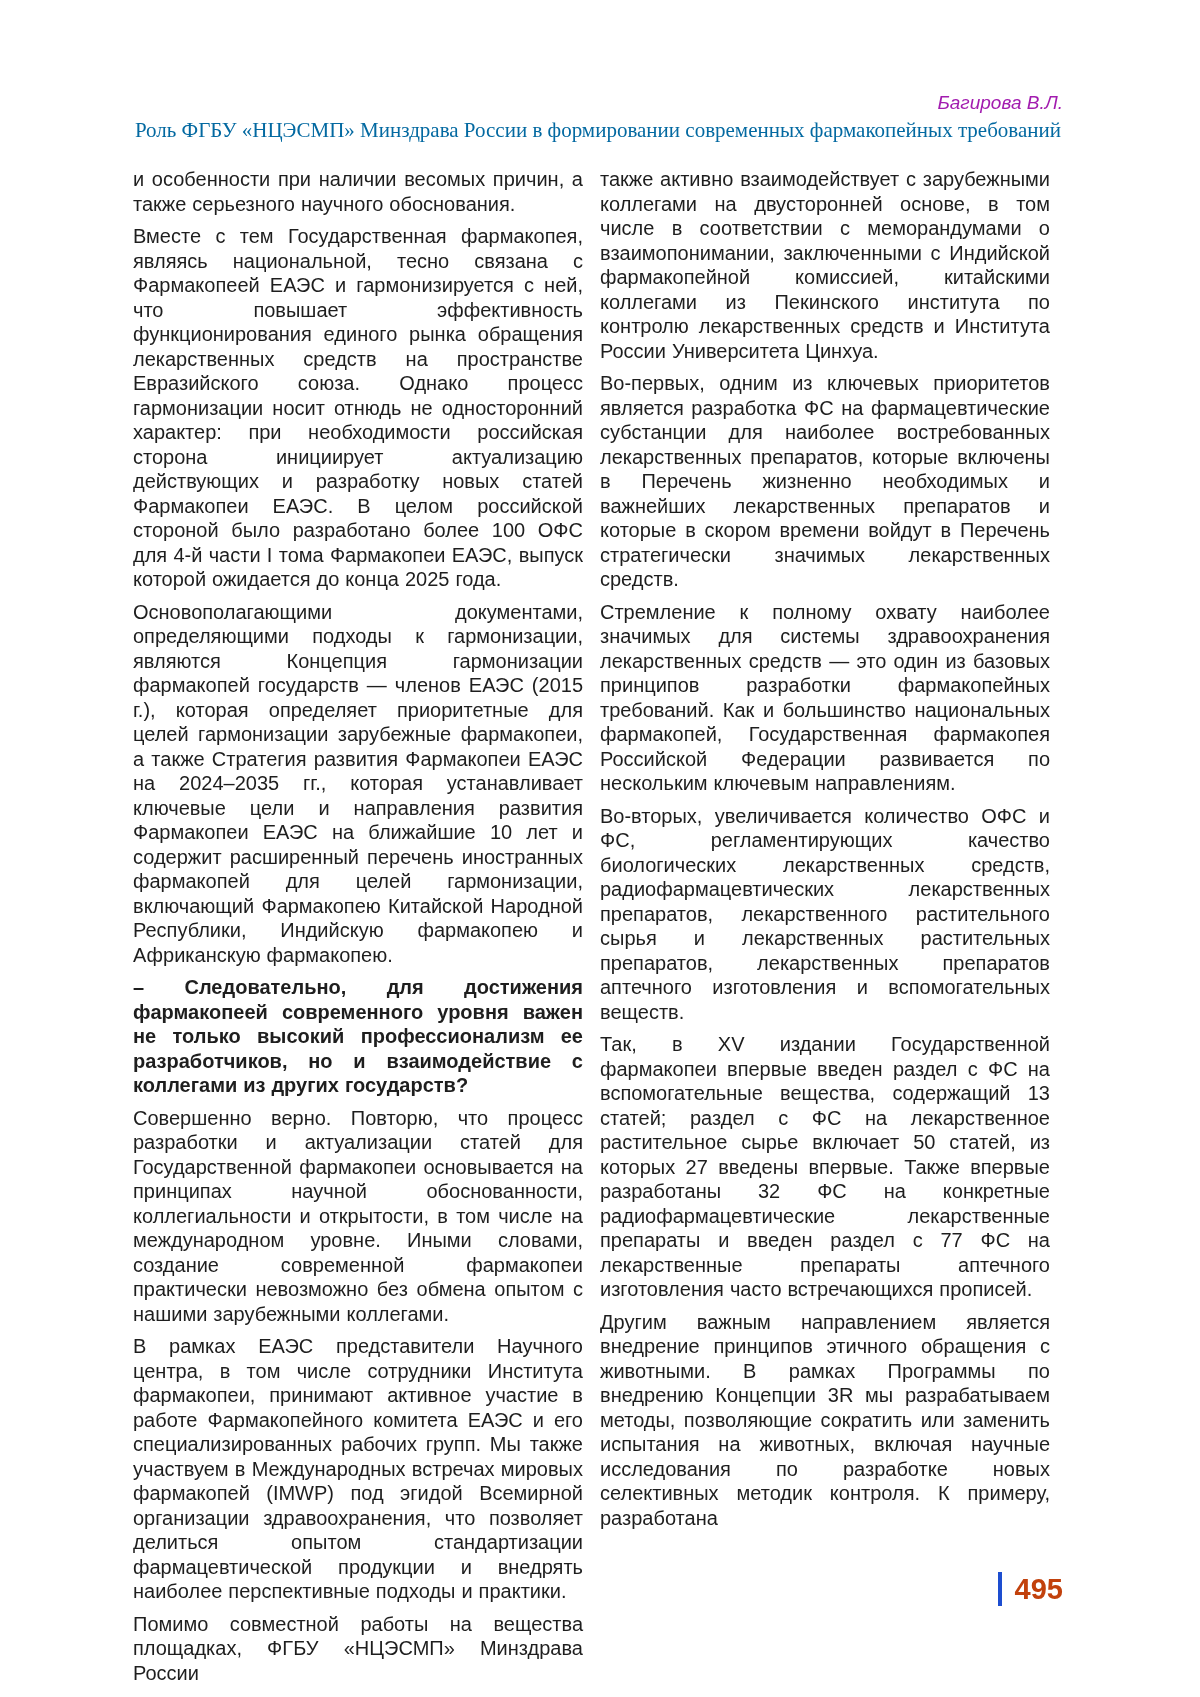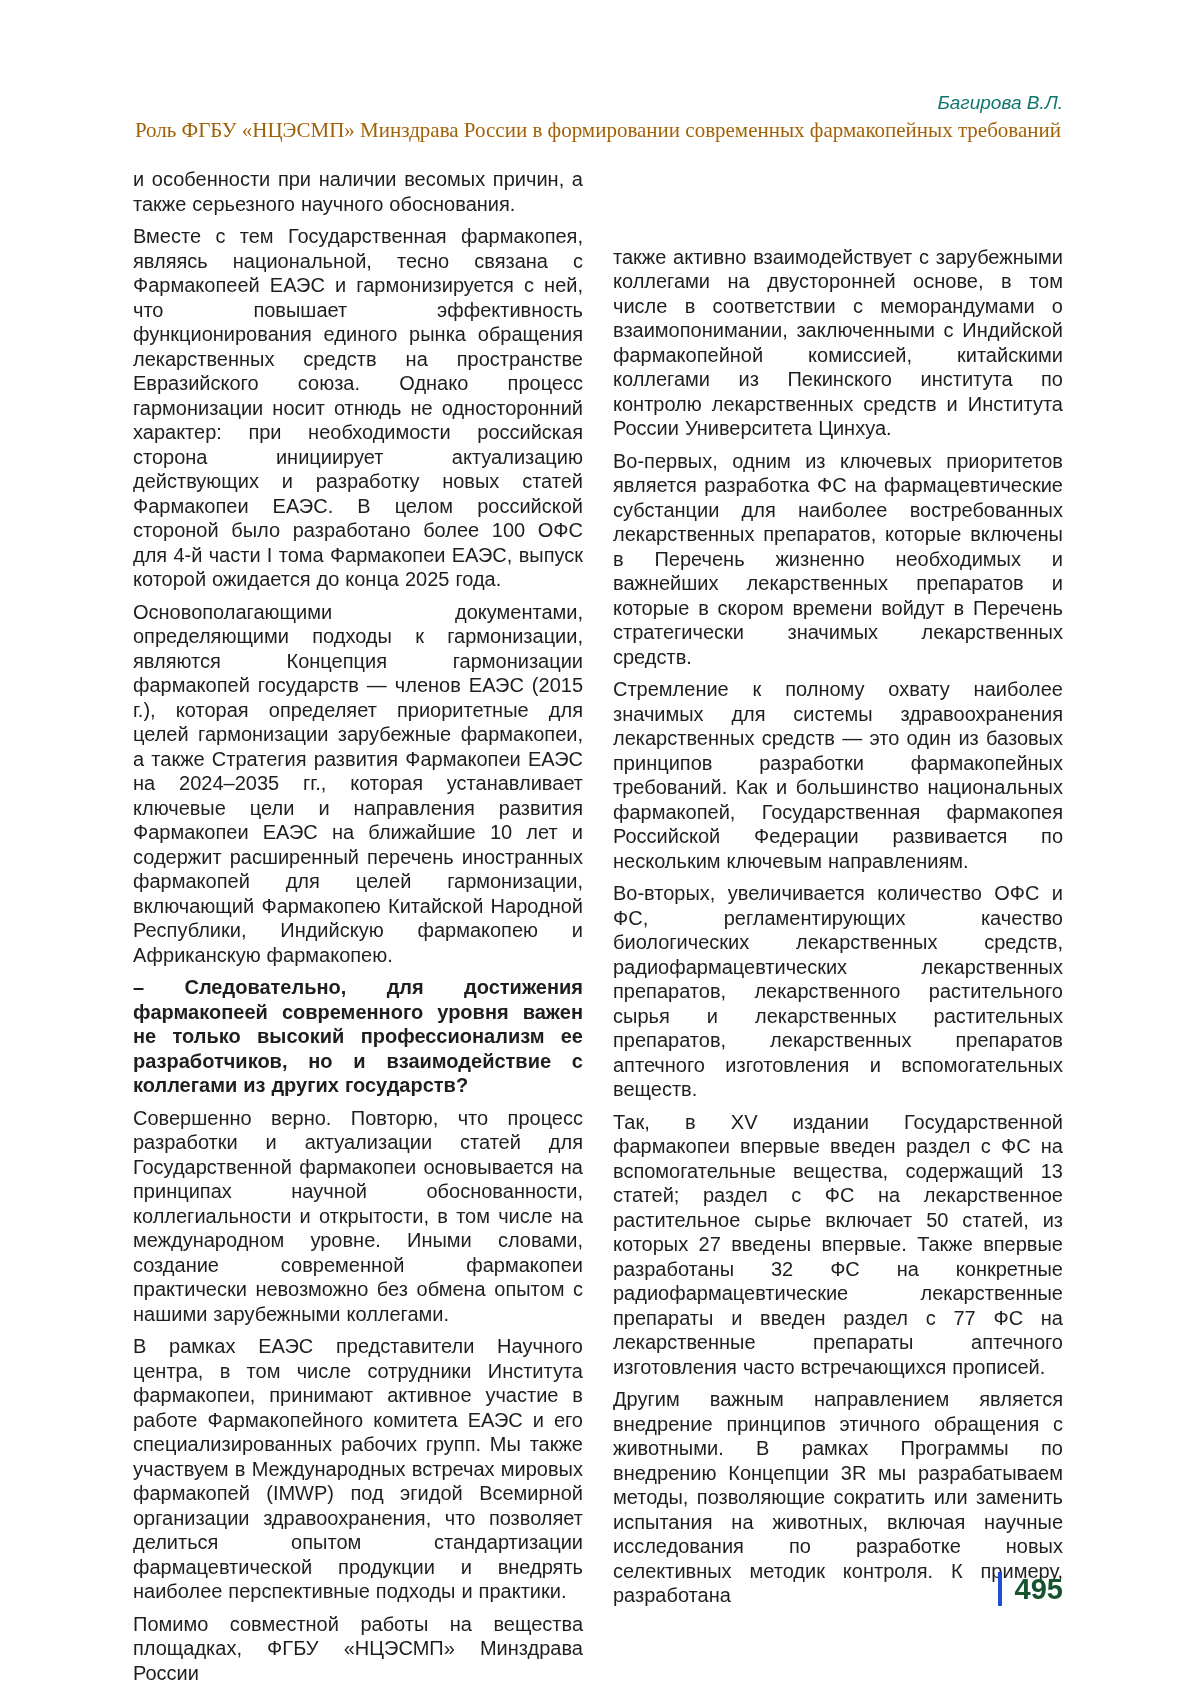--- a/index.html
+++ b/index.html
@@ -21,34 +21,33 @@
     left: 133px;
     top: 0;
     width: 930px;
   }
   .author-line {
     padding-top: 92px;
     text-align: right;
     font-style: italic;
     font-size: 19px;
     line-height: 22px;
-    color: #0f766e;
+    color: #a21caf;
   }
   .article-title {
     margin-top: 4px;
     text-align: center;
     font-family: "Liberation Serif", "DejaVu Serif", serif;
     font-size: 21px;
     line-height: 25px;
   }
   .cols {
     display: flex;
-    gap: 30px;
+    gap: 17px;
     margin-top: 24px;
-    align-items: center;
   }
   .col {
     width: 450px;
     flex: 0 0 450px;
   }
   .col p {
     margin: 0 0 8px 0;
     font-size: 20px;
     line-height: 24.5px;
     text-align: justify;
@@ -74,32 +73,32 @@
     white-space: nowrap;
   }
   .footer .divider {
     width: 4px;
     height: 34px;
     margin: 0 13px 0 18px;
   }
   .footer .pagenum {
     font-size: 29px;
     font-weight: 700;
-    color: #14532d;
+    color: #c2410c;
     line-height: 34px;
   }
 </style>
 </head>
 <body>
 
 <div class="content">
 
   <div class="author-line">Багирова В.Л.</div>
 
-  <div class="article-title" style="color: #a16207;">Роль ФГБУ «НЦЭСМП» Минздрава России в формировании современных фармакопейных требований</div>
+  <div class="article-title" style="color: #0369a1;">Роль ФГБУ «НЦЭСМП» Минздрава России в формировании современных фармакопейных требований</div>
 
   <div class="cols">
 
     <div class="col">
       <p>и особенности при наличии весомых причин, а также серьезного научного обоснования.</p>
       <p>Вместе с тем Государственная фармакопея, являясь национальной, тесно связана с Фармакопеей ЕАЭС и гармонизируется с ней, что повышает эффективность функционирования единого рынка обращения лекарственных средств на пространстве Евразийского союза. Однако процесс гармонизации носит отнюдь не односторонний характер: при необходимости российская сторона инициирует актуализацию действующих и разработку новых статей Фармакопеи ЕАЭС. В целом российской стороной было разработано более 100 ОФС для 4-й части I тома Фармакопеи ЕАЭС, выпуск которой ожидается до конца 2025 года.</p>
       <p>Основополагающими документами, определяющими подходы к гармонизации, являются Концепция гармонизации фармакопей государств — членов ЕАЭС (2015 г.), которая определяет приоритетные для целей гармонизации зарубежные фармакопеи, а также Стратегия развития Фармакопеи ЕАЭС на 2024–2035 гг., которая устанавливает ключевые цели и направления развития Фармакопеи ЕАЭС на ближайшие 10 лет и содержит расширенный перечень иностранных фармакопей для целей гармонизации, включающий Фармакопею Китайской Народной Республики, Индийскую фармакопею и Африканскую фармакопею.</p>
       <p class="q">– Следовательно, для достижения фармакопеей современного уровня важен не только высокий профессионализм ее разработчиков, но и взаимодействие с коллегами из других государств?</p>
       <p>Совершенно верно. Повторю, что процесс разработки и актуализации статей для Государственной фармакопеи основывается на принципах научной обоснованности, коллегиальности и открытости, в том числе на международном уровне. Иными словами, создание современной фармакопеи практически невозможно без обмена опытом с нашими зарубежными коллегами.</p>
       <p>В рамках ЕАЭС представители Научного центра, в том числе сотрудники Института фармакопеи, принимают активное участие в работе Фармакопейного комитета ЕАЭС и его специализированных рабочих групп. Мы также участвуем в Международных встречах мировых фармакопей (IMWP) под эгидой Всемирной организации здравоохранения, что позволяет делиться опытом стандартизации фармацевтической продукции и внедрять наиболее перспективные подходы и практики.</p>

